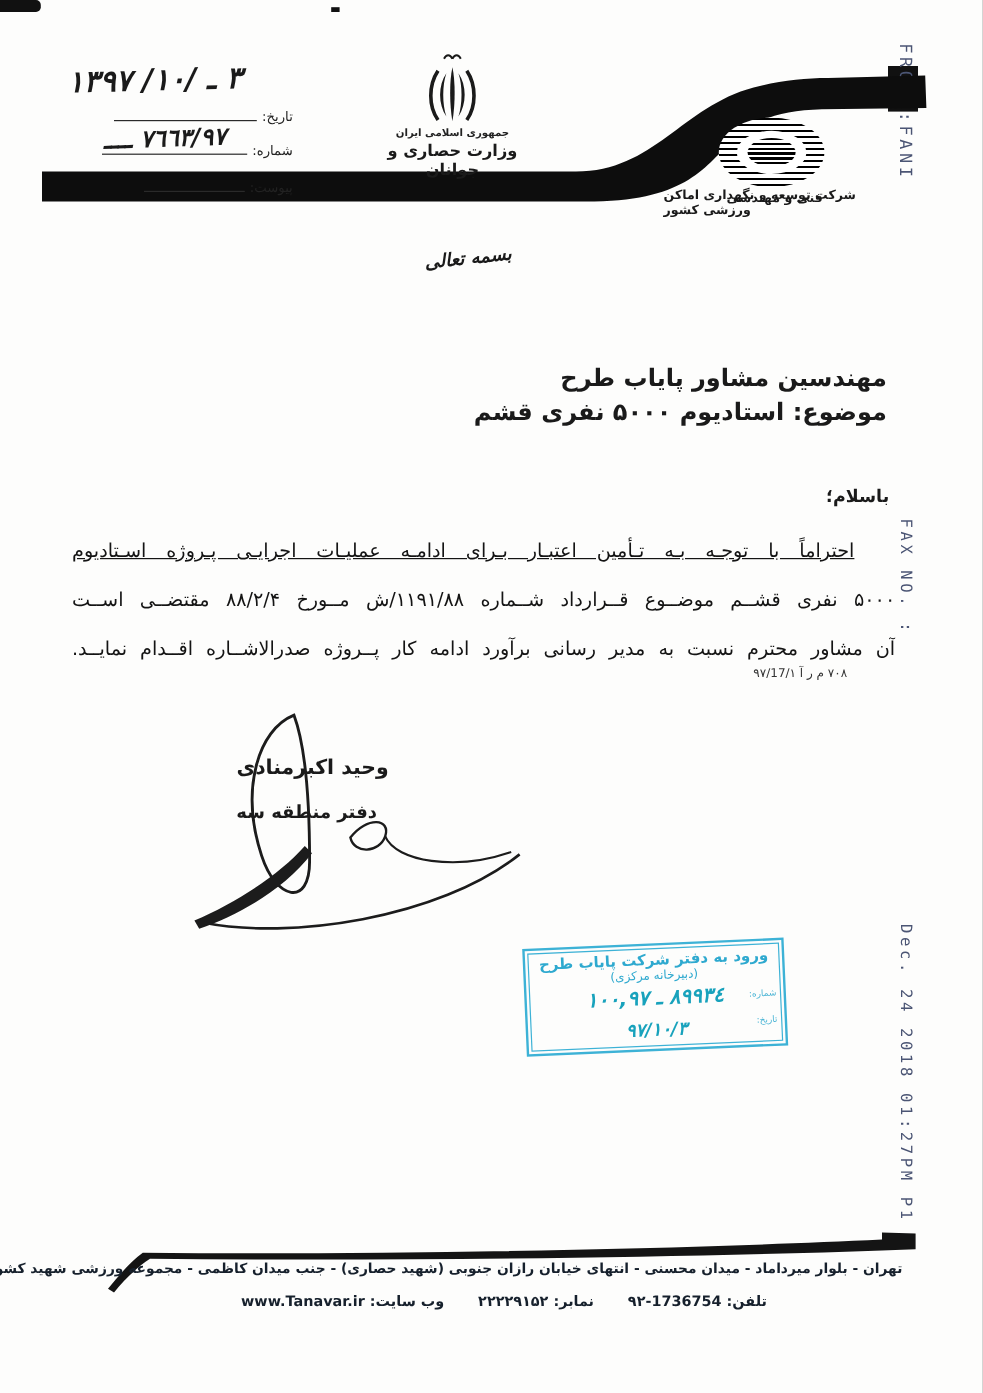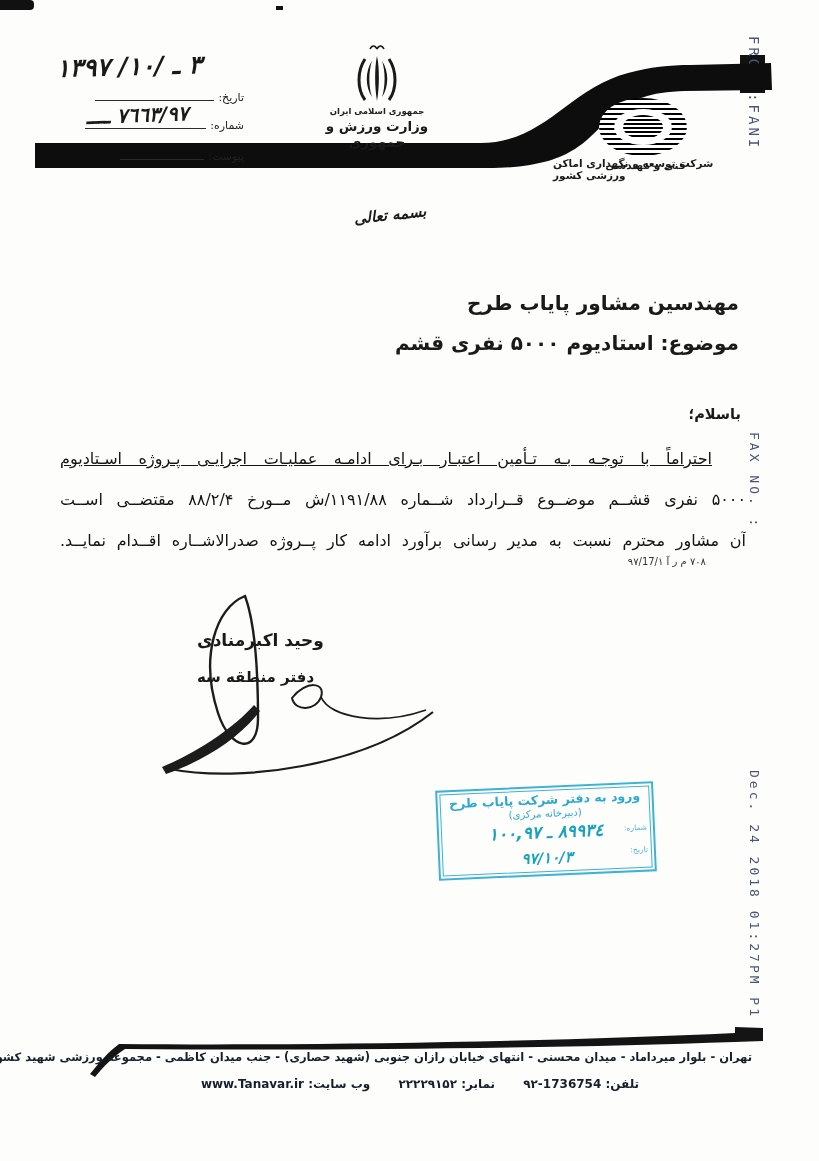--- a/index.html
+++ b/index.html
@@ -82,32 +82,32 @@
 
   <svg class="abs" style="left:352px;top:44px;" width="50" height="62" viewBox="0 0 50 62">
     <path d="M18,5 C20,1 23,1 25,5 M25,5 C27,1 30,1 32,5" stroke="#1a1a1a" stroke-width="1.6" fill="none"></path>
     <path d="M25,12 C22.5,23 22.5,43 25,57 C27.5,43 27.5,23 25,12 Z" fill="#1a1a1a"></path>
     <path d="M20,17 C13,27 13,43 20,53 C16.5,43 16.5,27 20,17 Z" fill="#1a1a1a"></path>
     <path d="M30,17 C37,27 37,43 30,53 C33.5,43 33.5,27 30,17 Z" fill="#1a1a1a"></path>
     <path d="M13,15 C5,27 5,45 13,56" stroke="#1a1a1a" stroke-width="3" fill="none"></path>
     <path d="M37,15 C45,27 45,45 37,56" stroke="#1a1a1a" stroke-width="3" fill="none"></path>
   </svg>
   <div class="abs rtl" style="left:317px;top:106px;width:120px;font-size:8.5px;font-weight:bold;text-align:center;color:#222;">جمهوری اسلامی ایران</div>
-  <div class="abs rtl" style="left:302px;top:118px;width:150px;font-size:13.5px;font-weight:bold;text-align:center;">وزارت ورزش و جمهوری</div>
+  <div class="abs rtl" style="left:302px;top:118px;width:150px;font-size:13.5px;font-weight:bold;text-align:center;">وزارت حصاری و جوانان</div>
 
   <div class="logo-outer" style="left:599px;top:98px;">
     <div class="logo-mid"></div>
     <div class="logo-inner"></div>
   </div>
   <div class="abs rtl" style="left:553px;top:157px;width:185px;font-size:10.5px;font-weight:bold;text-align:left;">شرکت توسعه و نگهداری اماکن ورزشی کشور</div>
   <div class="abs rtl" style="left:553px;top:159px;width:185px;font-size:10.5px;font-weight:bold;text-align:center;">فنی و مهندسی</div>
 
   <div class="abs rtl hand" style="left:340px;top:206px;width:100px;font-size:15px;font-weight:bold;transform:rotate(-6deg);text-align:center;">بسمه تعالی</div>
 
-  <div class="abs rtl head-bold" style="right:80px;top:291px;">مهندسین مشاور پایاب طرح</div>
+  <div class="abs rtl head-bold" style="right:80px;top:303px;">مهندسین مشاور پایاب طرح</div>
   <div class="abs rtl head-bold" style="right:80px;top:331px;">موضوع: استادیوم ۵۰۰۰ نفری قشم</div>
 
   <div class="abs rtl" style="right:78px;top:406px;font-size:14.5px;font-weight:bold;">باسلام؛</div>
   <div class="abs body-par" style="left:60px;top:438px;width:686px;">
     <div class="body-line indent">احتراماً  با توجـه بـه تـأمین اعتبـار بـرای ادامـه عملیـات اجرایـی پـروژه اسـتادیوم</div>
     <div class="body-line">۵۰۰۰ نفری قشــم موضــوع قــرارداد شــماره ۱۱۹۱/۸۸/ش مــورخ ۸۸/۲/۴ مقتضــی اســت</div>
     <div class="body-line">آن مشاور محترم نسبت به مدیر رسانی برآورد ادامه کار پــروژه صدرالاشــاره اقــدام نمایــد.</div>
   </div>
   <div class="abs rtl" style="left:592px;top:556px;width:114px;font-size:10px;text-align:right;color:#333;">۷۰۸ م ر آ ۹۷/17/۱</div>
 

